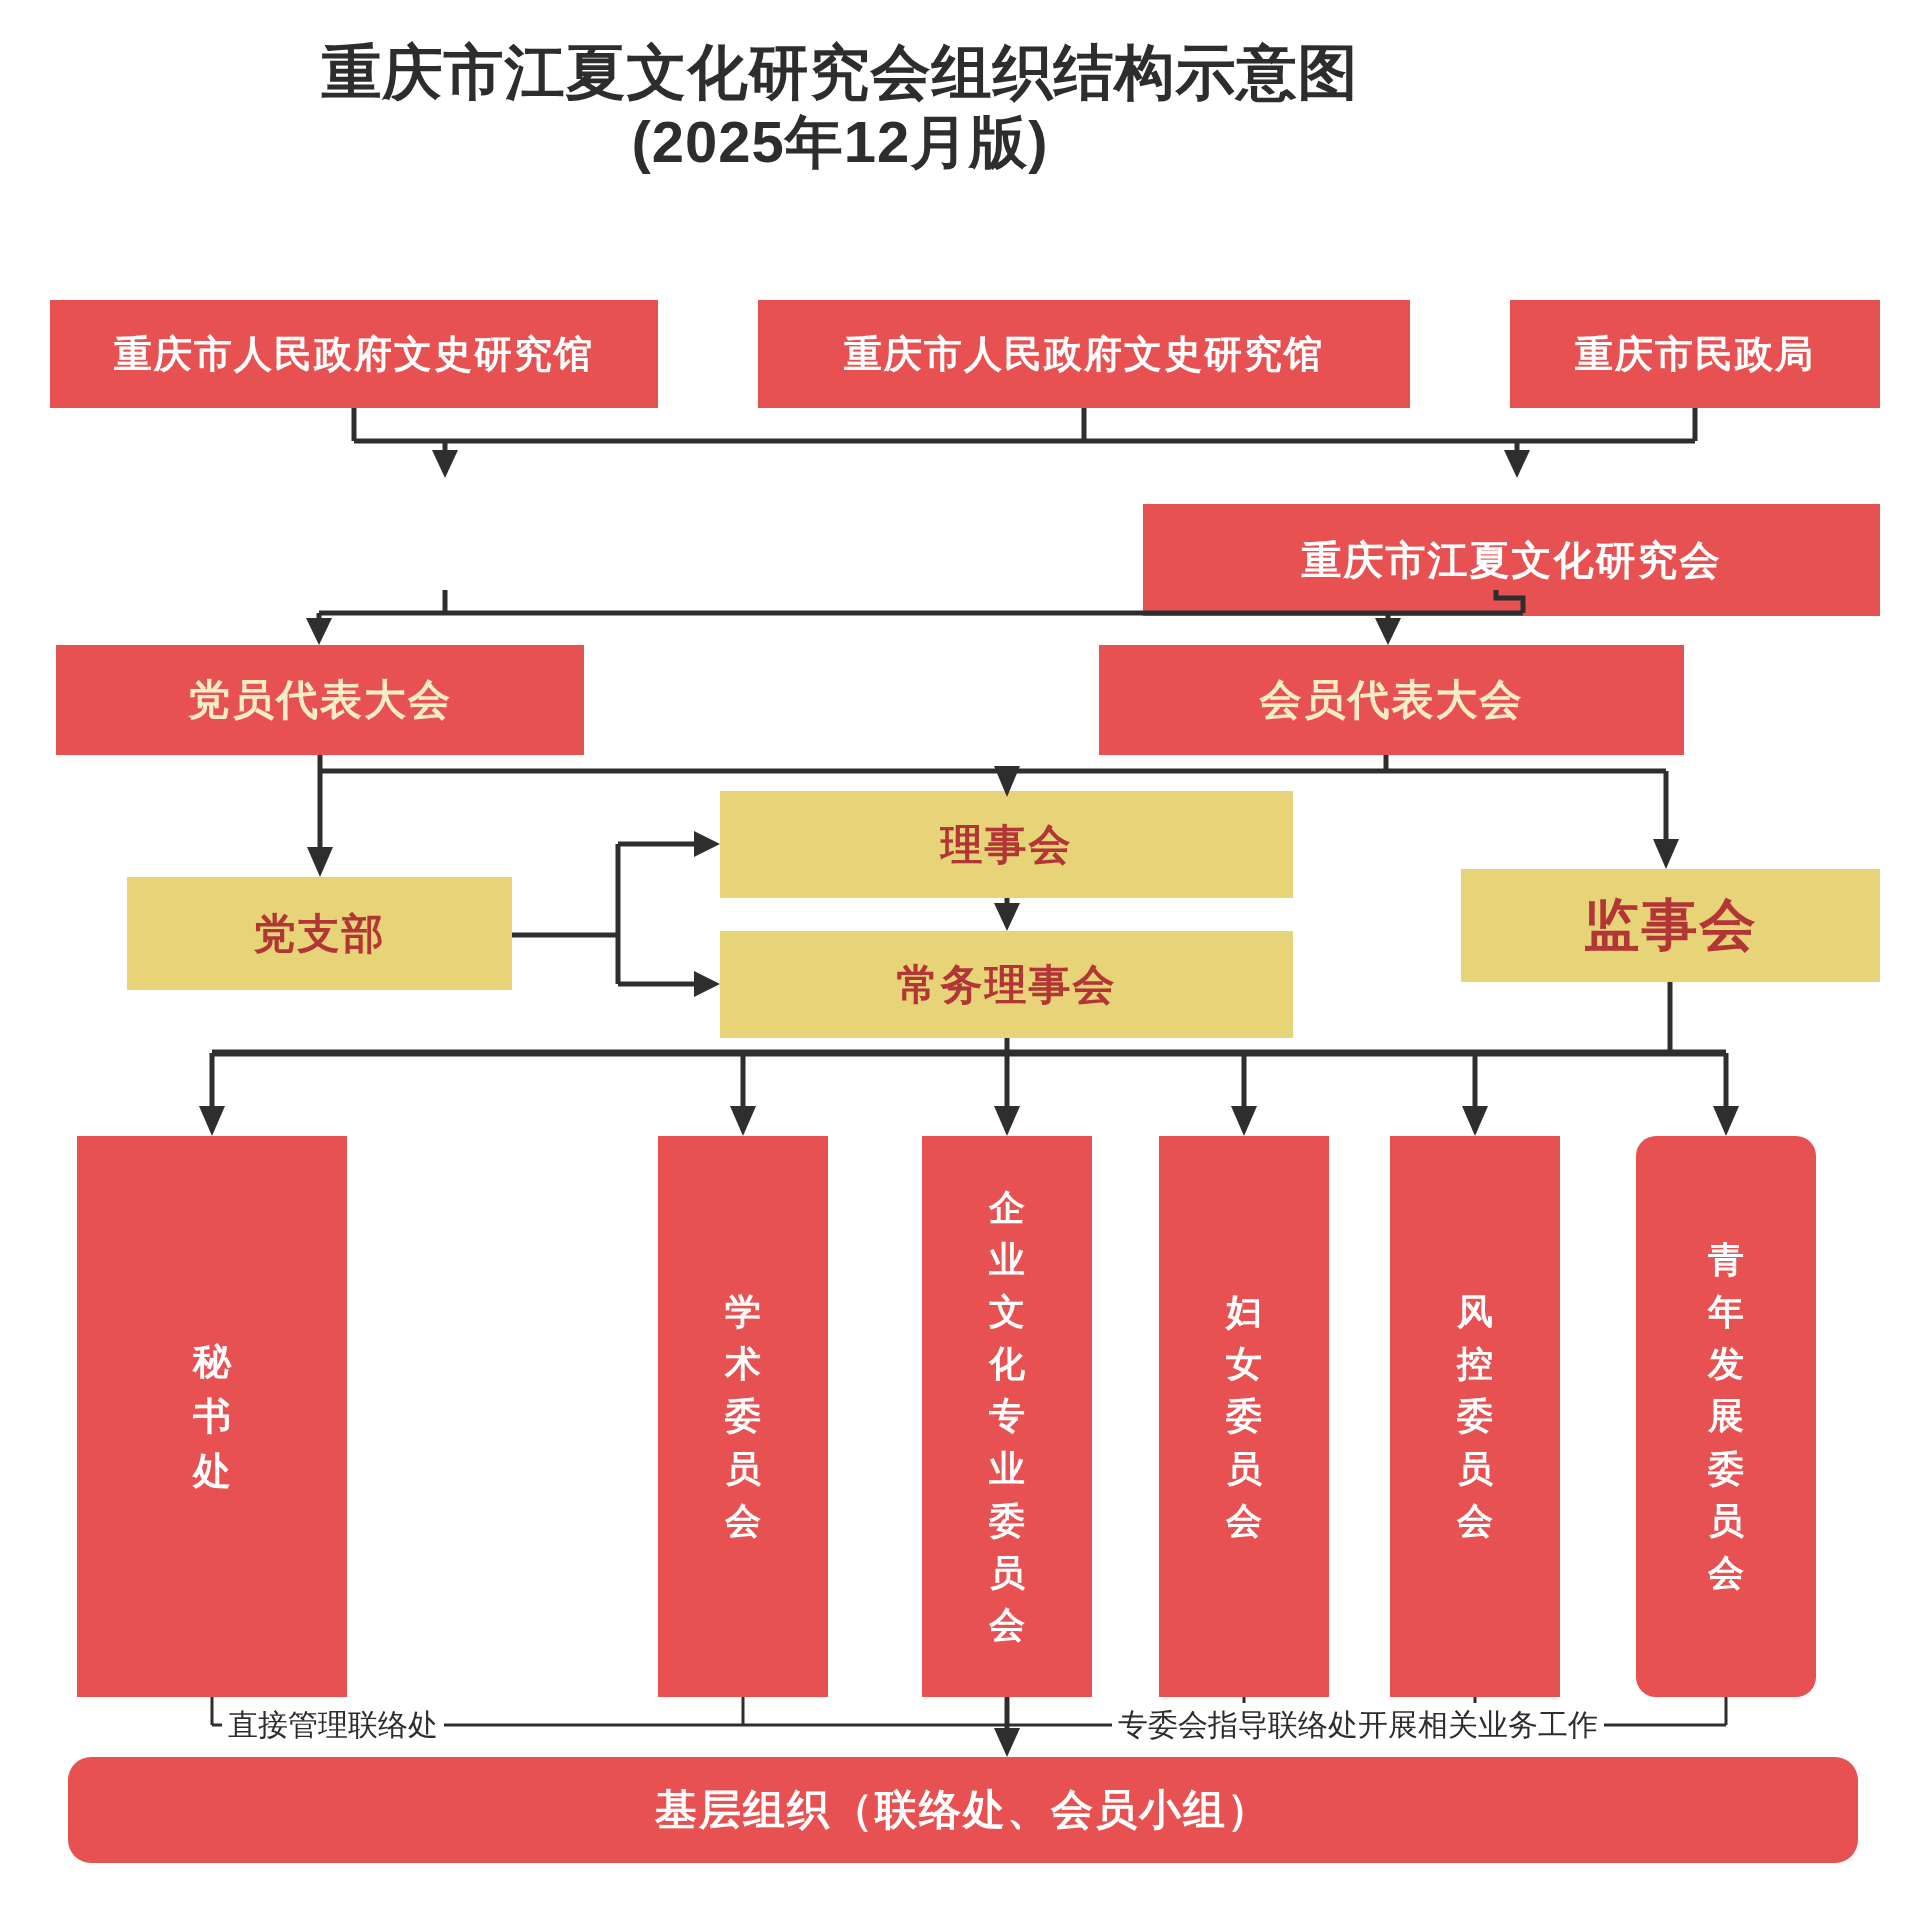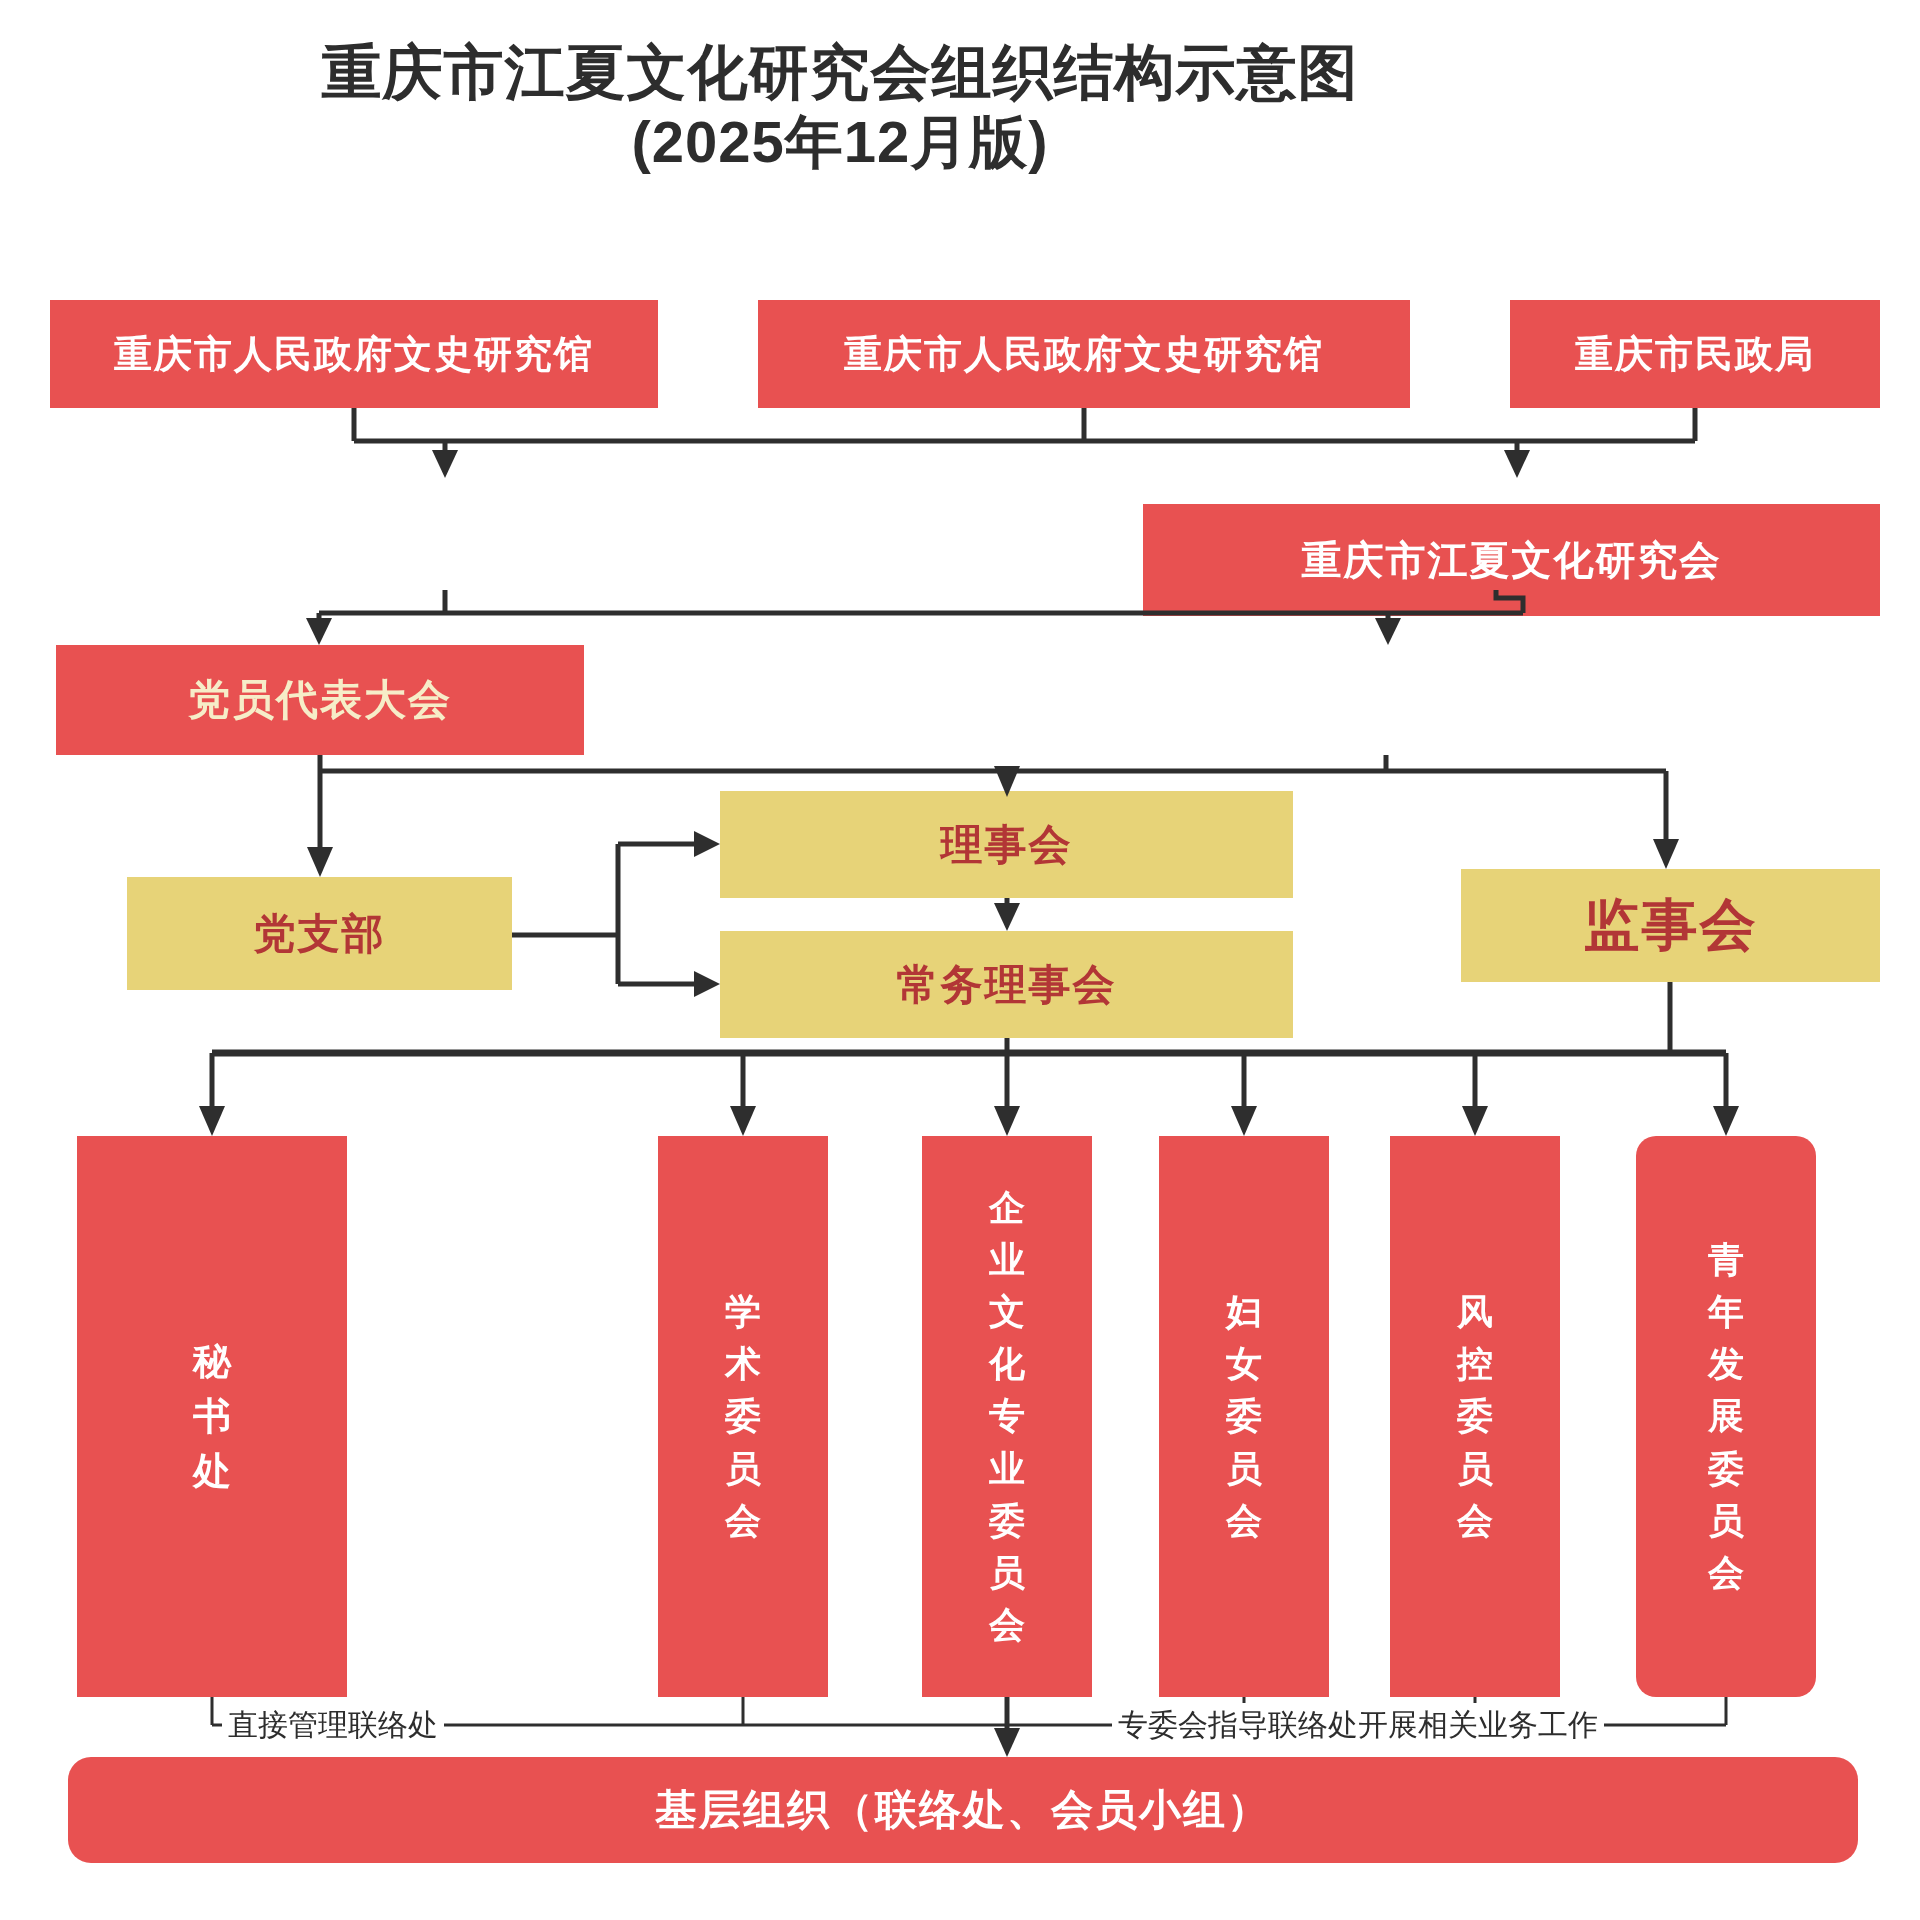--- a/index.html
+++ b/index.html
@@ -43,20 +43,23 @@
   <div class="box red" style="left:1510px;top:300px;width:370px;height:108px;font-size:38px;">
     <span>重庆市民政局</span>
   </div>
 
   <div class="box red" style="left:1143px;top:504px;width:737px;height:112px;font-size:40px;">
     <span>重庆市江夏文化研究会</span>
   </div>
 
   <div class="box red cream" style="left:56px;top:645px;width:528px;height:110px;font-size:42px;">
     <span>党员代表大会</span>
+  </div>
+  <div class="box red cream" style="left:1099px;top:645px;width:585px;height:110px;font-size:42px;">
+    <span>会员代表大会</span>
   </div>
 
   <div class="box yellow" style="left:127px;top:877px;width:385px;height:113px;font-size:42px;">
     <span>党支部</span>
   </div>
   <div class="box yellow" style="left:720px;top:791px;width:573px;height:107px;font-size:42px;">
     <span>理事会</span>
   </div>
   <div class="box yellow" style="left:720px;top:931px;width:573px;height:107px;font-size:42px;">
     <span>常务理事会</span>

